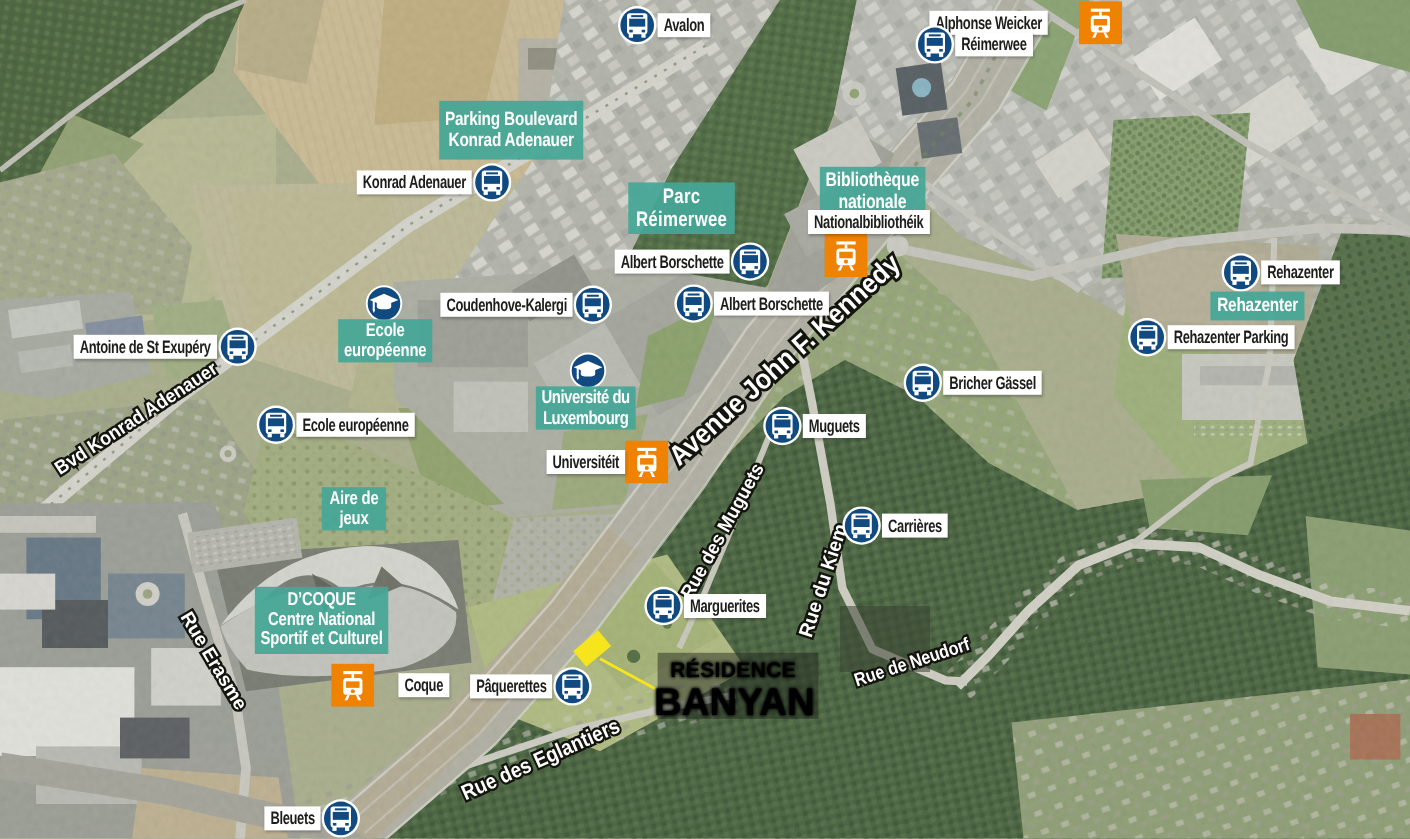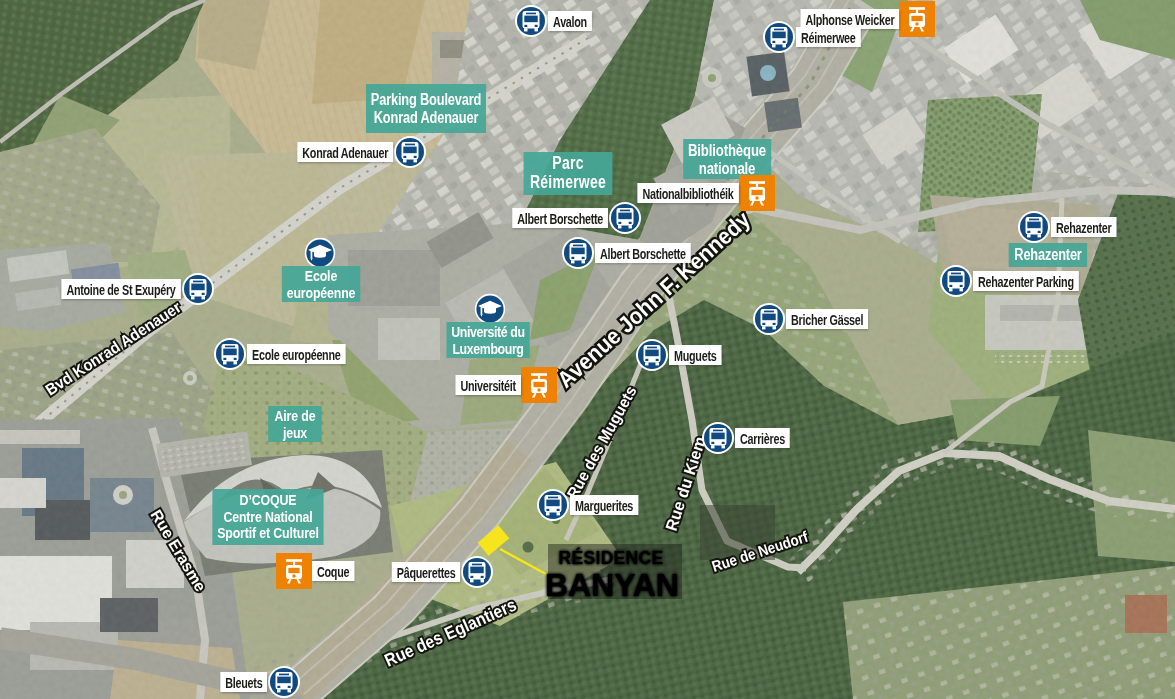--- a/index.html
+++ b/index.html
@@ -310,21 +310,21 @@
 <div style="font-size:32px;font-weight:bold;letter-spacing:0px;margin-top:-2px;text-shadow:0 0 3px #000,0 0 3px #000;">BANYAN</div>
 </div>
 
 <div class="stop" style="left:514px;top:4px;">
       <svg class="icon" width="34" height="34">
         <use href="#busic"></use>
       </svg>
       <div class="lbl">Avalon</div>
     </div>
 
-<div class="stop rv" style="right:240px;top:1px;">
+<div class="stop rv" style="right:240px;top:1px;gap:26px;">
       <div class="lbl">Alphonse Weicker</div>
       <svg class="icon" width="36" height="36">
         <use href="#tramic"></use>
       </svg>
     </div>
 
 <div class="stop" style="left:762px;top:20px;">
       <svg class="icon" width="34" height="34">
         <use href="#busic"></use>
       </svg>
@@ -337,21 +337,21 @@
       <div class="lbl">Konrad Adenauer</div>
       <svg class="icon" width="34" height="34">
         <use href="#busic"></use>
       </svg>
     </div>
 
 <div class="teal" style="left:568px;top:152px;font-size:17.5px;padding:2px 8px;letter-spacing:0.3px;">Parc<br>Réimerwee</div>
 
 <div class="teal" style="left:727px;top:139px;font-size:16.5px;padding:2px 6px;">Bibliothèque<br>nationale</div>
 
-<div class="stop rv" style="right:400px;top:175px;">
+<div class="stop rv" style="right:400px;top:175px;flex-direction:column;">
       <div class="lbl">Nationalbibliothéik</div>
       <svg class="icon" width="36" height="36">
         <use href="#tramic"></use>
       </svg>
     </div>
 
 
 <div class="stop rv" style="right:533px;top:201px;">
       <div class="lbl">Albert Borschette</div>
       <svg class="icon" width="34" height="34">
@@ -359,20 +359,26 @@
       </svg>
     </div>
 
 <div class="stop" style="left:1017px;top:210px;">
       <svg class="icon" width="34" height="34">
         <use href="#busic"></use>
       </svg>
       <div class="lbl">Rehazenter</div>
     </div>
 
+<div class="stop rv" style="right:664px;top:237px;">
+      <div class="lbl">Coudenhove-Kalergi</div>
+      <svg class="icon" width="34" height="34">
+        <use href="#busic"></use>
+      </svg>
+    </div>
 
 <div class="stop" style="left:561px;top:236px;">
       <svg class="icon" width="34" height="34">
         <use href="#busic"></use>
       </svg>
       <div class="lbl">Albert Borschette</div>
     </div>
 
 <svg class="icon" style="position:absolute;left:304px;top:237px;" width="32" height="32">
       <use href="#capic"></use>
@@ -441,21 +447,21 @@
 
 <div class="teal" style="left:268px;top:489px;font-size:15.5px;line-height:1.08;padding:3px 6px;">D’COQUE<br>Centre National<br>Sportif et Culturel</div>
 
 <div class="stop" style="left:536px;top:488px;">
       <svg class="icon" width="34" height="34">
         <use href="#busic"></use>
       </svg>
       <div class="lbl">Marguerites</div>
     </div>
 
-<div class="stop" style="left:276px;top:553px;">
+<div class="stop" style="left:276px;top:553px;gap:20px;">
       <svg class="icon" width="36" height="36">
         <use href="#tramic"></use>
       </svg>
       <div class="lbl">Coque</div>
     </div>
 
 <div class="stop rv" style="right:681px;top:555px;">
       <div class="lbl">Pâquerettes</div>
       <svg class="icon" width="34" height="34">
         <use href="#busic"></use>

